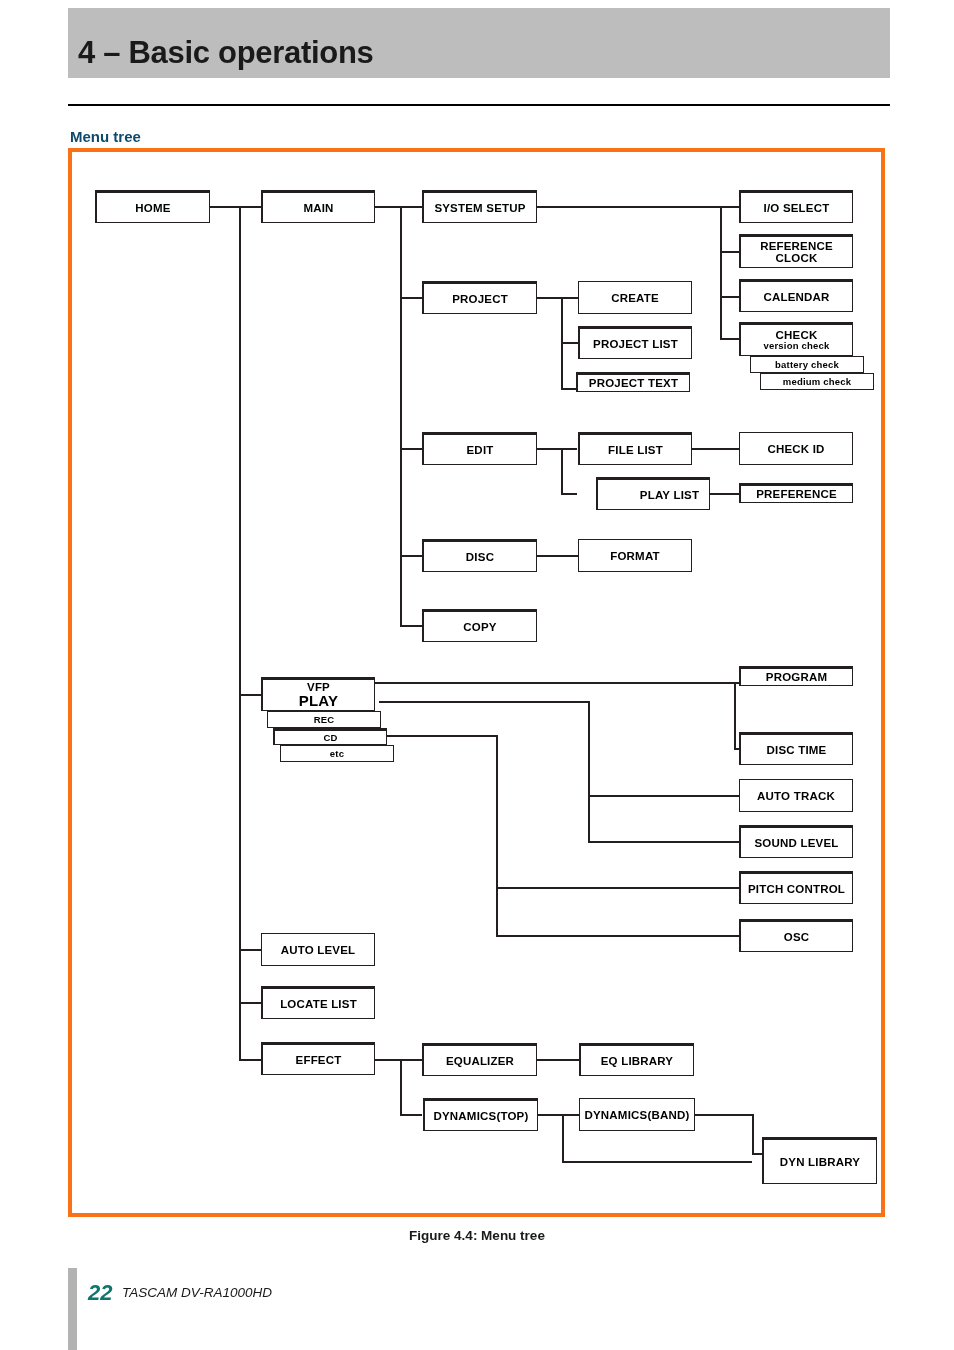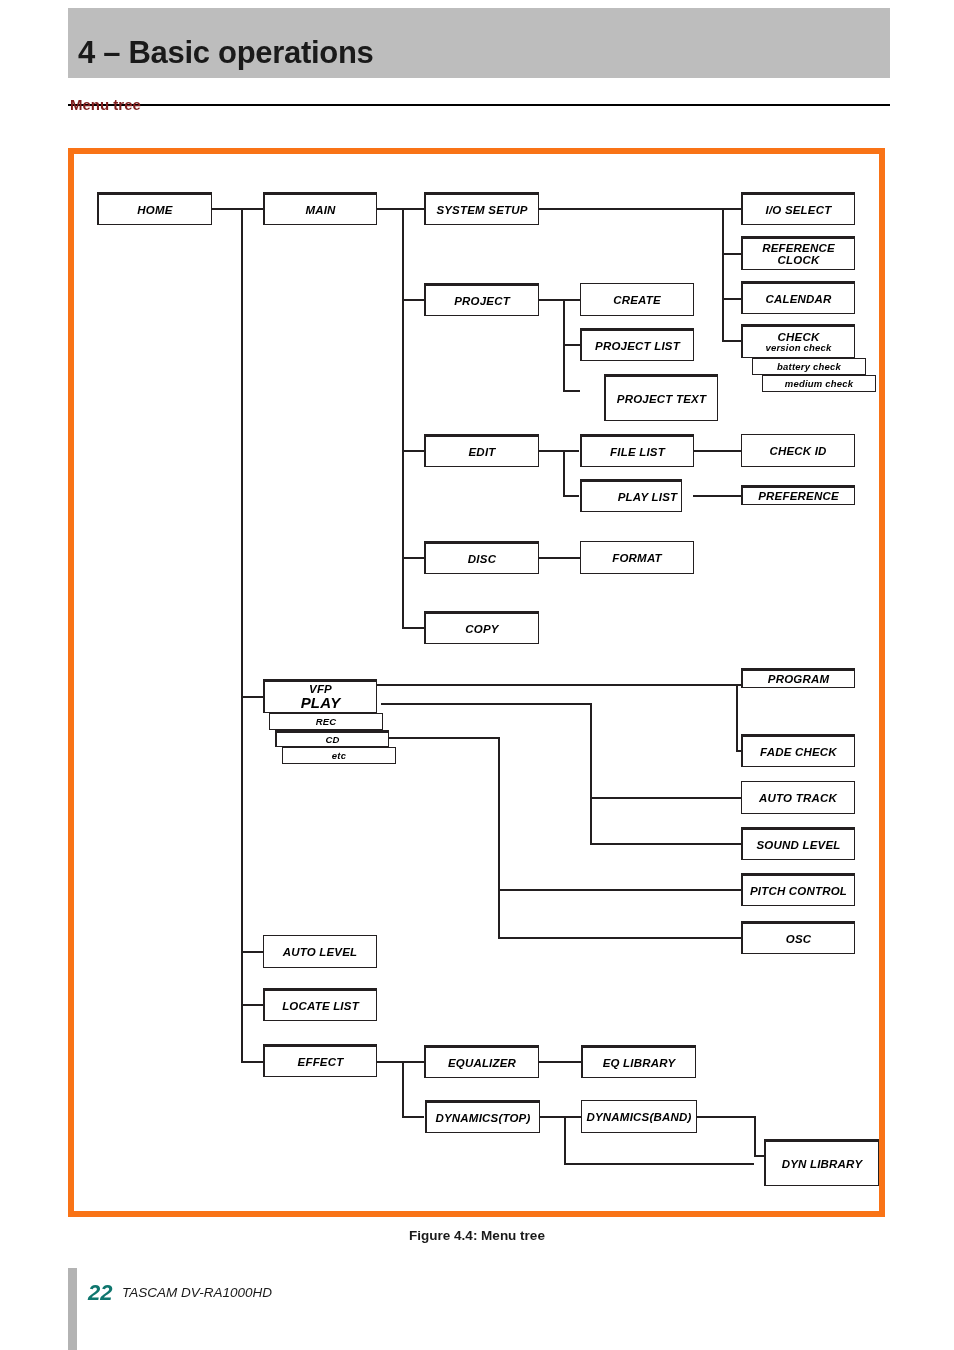--- a/index.html
+++ b/index.html
@@ -18,31 +18,30 @@
   }
   .chapter-title{
     position:absolute;left:78px;top:35px;
     font-size:31px;font-weight:bold;letter-spacing:-0.3px;
     color:#1a1a1a;white-space:nowrap;
   }
   .rule{
     position:absolute;left:68px;top:104px;width:822px;height:2px;background:#000;
   }
   .section-title{
-    position:absolute;left:70px;top:96px;
-    font-size:15px;font-weight:bold;color:#7f1d1d;
+    position:absolute;left:70px;top:128px;
+    font-size:15px;font-weight:bold;color:#0c4a6e;
   }
 
   
   .fig-frame{
     position:absolute;left:68px;top:148px;width:817px;height:1069px;
-    border:6px solid #f97316;
+    border:4px solid #f97316;
     box-sizing:border-box;
     background:#fff;
-    font-style:italic;
   }
   .fig-caption{
     position:absolute;left:0;top:1228px;width:954px;text-align:center;
     font-size:13.5px;font-weight:bold;color:#1a1a1a;
   }
 
   
   .foot-bar{
     position:absolute;left:68px;top:1268px;width:9px;height:82px;background:#b3b3b3;
   }
@@ -190,29 +189,29 @@
   </div>
 
   <div class="node thin" style="left:506px;top:129px;width:114px;height:33px;">
     <span>CREATE</span>
   </div>
 
   <div class="node" style="left:506px;top:174px;width:114px;height:33px;justify-content:center;">
     <span>PROJECT LIST</span>
   </div>
 
-  <div class="node" style="left:530px;top:220px;width:114px;height:47px;">
+  <div class="node" style="left:504px;top:220px;width:114px;height:20px;">
     <span>PROJECT TEXT</span>
   </div>
 
   <div class="node" style="left:506px;top:280px;width:114px;height:33px;">
     <span>FILE LIST</span>
   </div>
 
-  <div class="node" style="left:506px;top:325px;width:102px;height:33px;padding-left:32px;">
+  <div class="node" style="left:524px;top:325px;width:114px;height:33px;padding-left:32px;">
     <span>PLAY LIST</span>
   </div>
 
   <div class="node thin" style="left:506px;top:387px;width:114px;height:33px;">
     <span>FORMAT</span>
   </div>
 
   <div class="node" style="left:667px;top:38px;width:114px;height:33px;">
     <span>I/O SELECT</span>
   </div>
@@ -256,21 +255,21 @@
     <span class="small">CD</span>
   </div>
   <div class="node thin" style="left:208px;top:593px;width:114px;height:17px;z-index:6;">
     <span class="small">etc</span>
   </div>
 
   <div class="node" style="left:667px;top:514px;width:114px;height:20px;">
     <span>PROGRAM</span>
   </div>
   <div class="node" style="left:667px;top:580px;width:114px;height:33px;">
-    <span>FADE CHECK</span>
+    <span>DISC TIME</span>
   </div>
   <div class="node thin" style="left:667px;top:627px;width:114px;height:33px;">
     <span>AUTO TRACK</span>
   </div>
   <div class="node" style="left:667px;top:673px;width:114px;height:33px;">
     <span>SOUND LEVEL</span>
   </div>
   <div class="node" style="left:667px;top:719px;width:114px;height:33px;">
     <span>PITCH CONTROL</span>
   </div>

